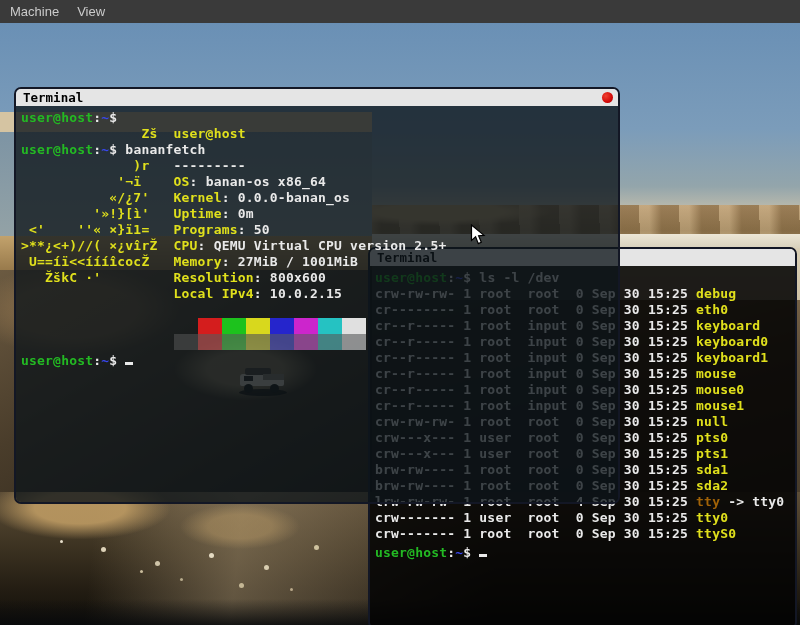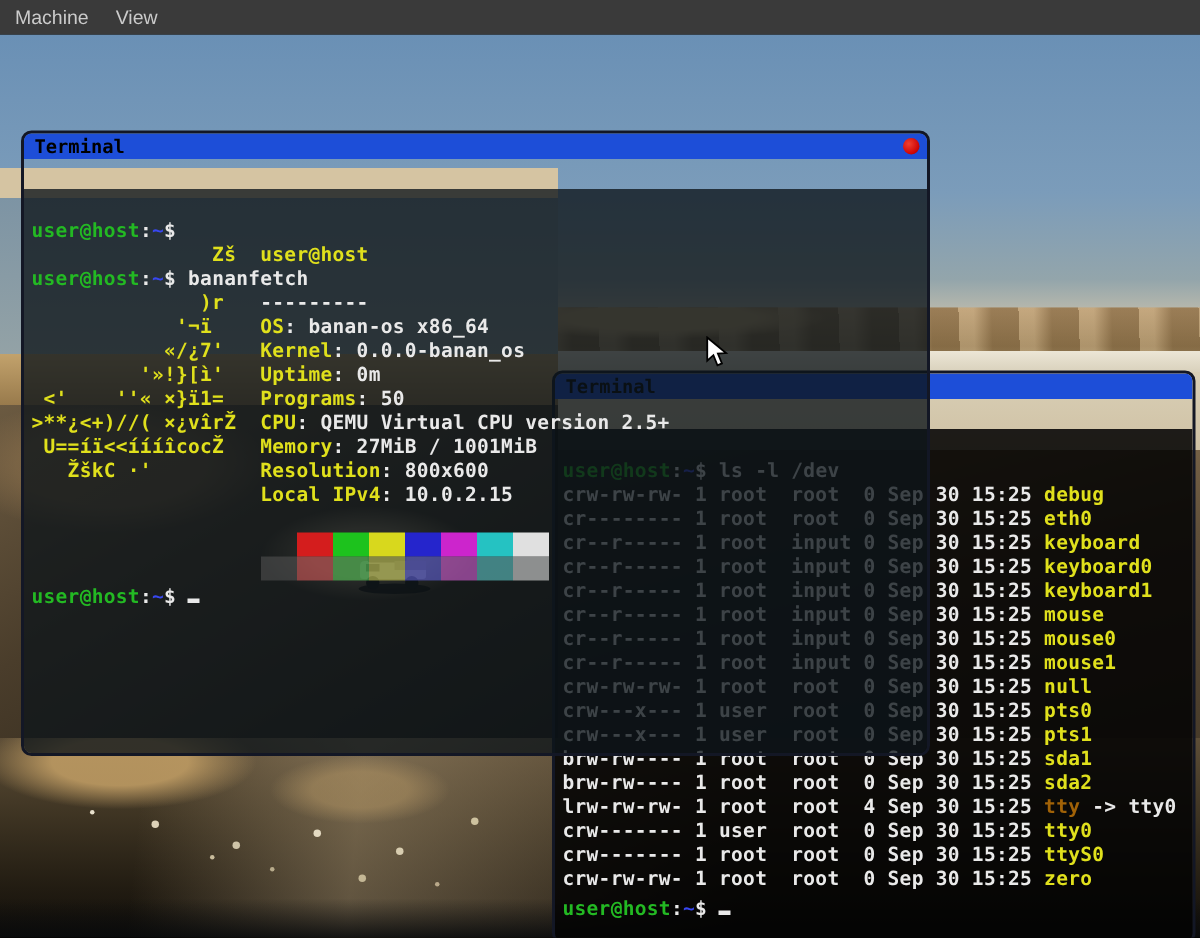--- a/index.html
+++ b/index.html
@@ -54,26 +54,26 @@
   .t-rack{left:8px;top:3px;width:26px;height:7px;background:#4a4138;border-radius:2px;}
   .t-win{left:7px;top:11px;width:9px;height:5px;background:#2c2822;}
   .t-bed{left:26px;top:9px;width:21px;height:6px;background:#8a8274;}
   .t-w1,.t-w2{top:19px;width:9px;height:9px;background:#15120e;border-radius:50%;}
   .t-w1{left:7px;} .t-w2{left:33px;}
   
   .window{position:absolute;border:2px solid #131725;border-radius:7px;overflow:hidden;
           box-sizing:border-box;}
   #t2{left:368px;top:247px;width:429px;height:382px;z-index:5;}
   #t1{left:14px;top:87px;width:606px;height:417px;z-index:10;}
-  .titlebar{height:17px;background:#1d4ed8;color:#000;position:relative;
+  .titlebar{height:17px;background:#e5e5e5;color:#000;position:relative;
             font:bold 12.5px/17px "DejaVu Sans Mono",monospace;padding:0 7px;}
   .closebtn{position:absolute;right:5px;top:3px;width:11px;height:11px;border-radius:50%;
             background:radial-gradient(circle at 35% 35%, #f04030, #cf0606 65%, #8f0000);}
-  .term-body{position:absolute;left:0;right:0;top:17px;bottom:0;padding:21px 0 0 5px;
-             font:bold 13px/16px "DejaVu Sans Mono",monospace;letter-spacing:.2px;margin-top:20px;}
+  .term-body{position:absolute;left:0;right:0;top:17px;bottom:0;padding:4px 0 0 5px;
+             font:bold 13px/16px "DejaVu Sans Mono",monospace;letter-spacing:.2px;}
   #t1 .term-body{background:rgba(13,21,26,0.78);}
   #t2 .term-body{background:rgba(3,3,3,0.88);}
   .row{height:16px;line-height:16px;white-space:pre;}
   .g{color:#23b923}.w{color:#e9e9e9}.b{color:#3847f0}.y{color:#e0e01c}.c{color:#a16207}
   .cur{display:inline-block;width:8px;height:12px;border-bottom:3px solid #e9e9e9;}
   .pal{display:inline-block;width:24px;height:16px;vertical-align:top;}
   .pal.dim{opacity:.55;}
   
   #cursor{position:absolute;left:470px;top:224px;z-index:30;}
 </style>
@@ -124,21 +124,20 @@
       <div class="row"><span class="w">cr--r----- 1 root  input 0 Sep 30 15:25 </span><span class="y">mouse0</span></div>
       <div class="row"><span class="w">cr--r----- 1 root  input 0 Sep 30 15:25 </span><span class="y">mouse1</span></div>
       <div class="row"><span class="w">crw-rw-rw- 1 root  root  0 Sep 30 15:25 </span><span class="y">null</span></div>
       <div class="row"><span class="w">crw---x--- 1 user  root  0 Sep 30 15:25 </span><span class="y">pts0</span></div>
       <div class="row"><span class="w">crw---x--- 1 user  root  0 Sep 30 15:25 </span><span class="y">pts1</span></div>
       <div class="row"><span class="w">brw-rw---- 1 root  root  0 Sep 30 15:25 </span><span class="y">sda1</span></div>
       <div class="row"><span class="w">brw-rw---- 1 root  root  0 Sep 30 15:25 </span><span class="y">sda2</span></div>
       <div class="row"><span class="w">lrw-rw-rw- 1 root  root  4 Sep 30 15:25 </span><span class="c">tty</span><span class="w"> -&gt; tty0</span></div>
       <div class="row"><span class="w">crw------- 1 user  root  0 Sep 30 15:25 </span><span class="y">tty0</span></div>
       <div class="row"><span class="w">crw------- 1 root  root  0 Sep 30 15:25 </span><span class="y">ttyS0</span></div>
-      <div class="row"><span class="w">crw-rw-rw- 1 root  root  0 Sep 30 15:25 </span><span class="y">zero</span></div>
       <div class="row"><span class="g">user@host</span><span class="w">:</span><span class="b">~</span><span class="w">$</span><span class="w"> </span><span class="cur"></span></div>
     </div>
 </div>
 
 <div class="window" id="t1">
   <div class="titlebar">
     <span>Terminal</span>
     <span class="closebtn"></span>
   </div>
   <div class="term-body" id="t1body">

